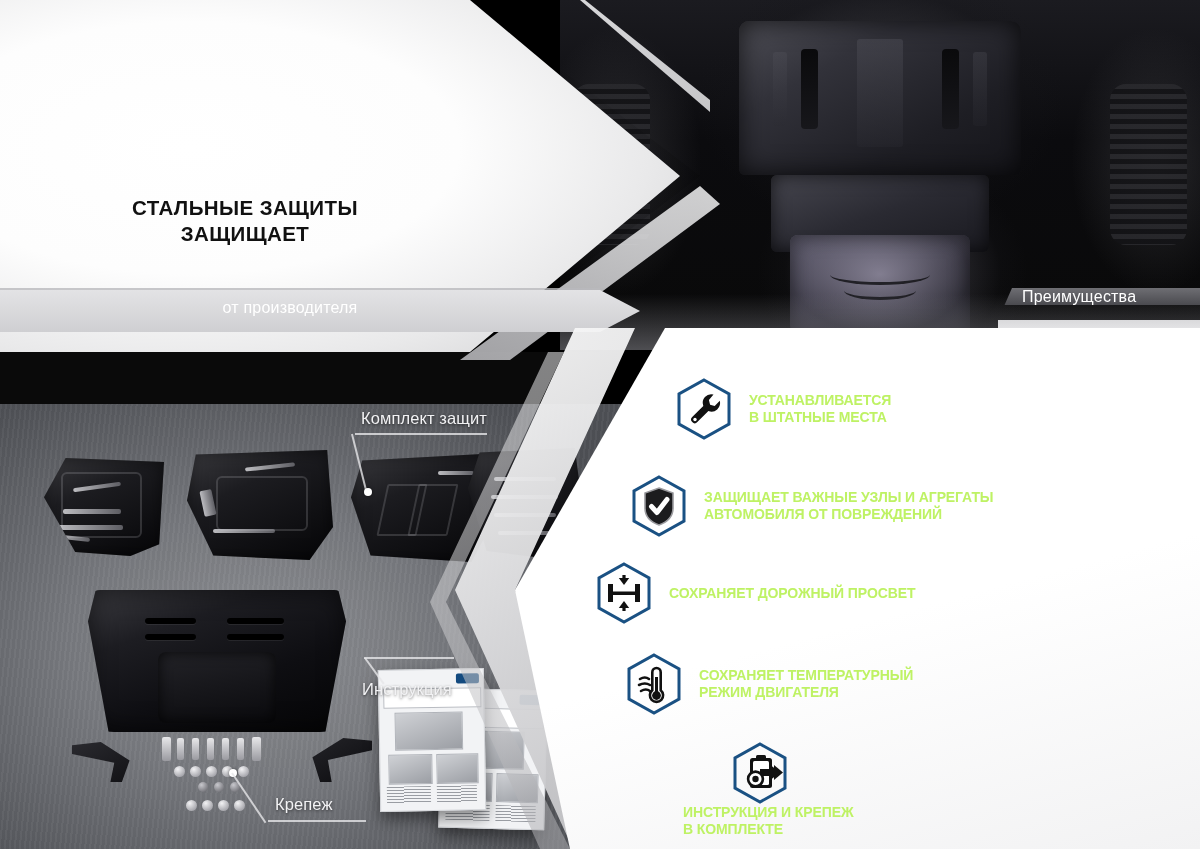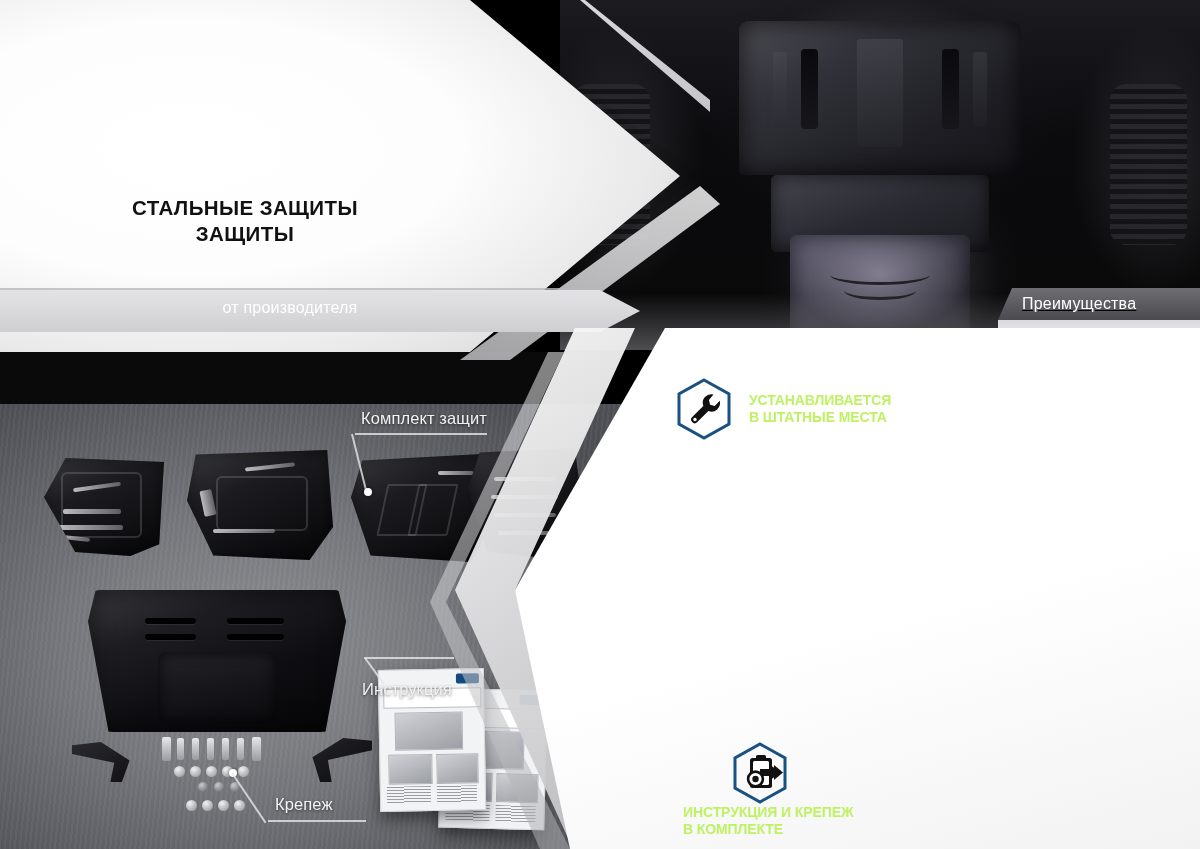--- a/index.html
+++ b/index.html
@@ -217,24 +217,24 @@
   }
 
   
   .callout{position:absolute;color:#f2f2f4;font-size:16.5px;letter-spacing:.1px;
     text-shadow:0 1px 3px rgba(0,0,0,.55);}
   .cline{position:absolute;background:#e6e6e8;opacity:.8;}
   .cdot{position:absolute;width:8px;height:8px;border-radius:50%;background:#fff;box-shadow:0 0 3px rgba(0,0,0,.5);}
 
   
   #adv-tab{
-    left:998px;top:288px;width:202px;height:32px;
+    left:998px;top:288px;width:202px;height:17px;
     background:linear-gradient(180deg,#6e6e73,#4a4a4f);
     clip-path:polygon(14px 0, 202px 0, 202px 32px, 0 32px);
-    display:flex;align-items:center;text-decoration:underline;
+    display:flex;align-items:center;
   }
   #adv-tab span{color:#fff;font-size:16px;margin-left:24px;letter-spacing:.2px;}
   #adv-tab-under{left:998px;top:320px;width:202px;height:18px;background:linear-gradient(180deg,#d9d9db,#eeeef0);}
 </style>
 </head>
 <body>
 
 <div id="banner">
 
   <div class="layer" id="photo-top">
@@ -351,21 +351,21 @@
   </div>
 
   <div class="layer" id="header-arrow-3"></div>
   <div class="layer" id="header-white-shadow"></div>
   <div class="layer" id="header-arrow-2"></div>
   <div class="layer" id="header-white"></div>
 
 
   <div id="title">
     <div>СТАЛЬНЫЕ ЗАЩИТЫ</div>
-    <div>ЗАЩИТЫ</div>
+    <div>ЗАЩИЩАЕТ</div>
   </div>
 
   <div class="layer" id="header-strip-line"></div>
   <div class="layer" id="header-strip"></div>
   <div id="subtitle">от производителя</div>
 
   <div class="layer" id="adv-tab-under"></div>
   <div class="layer" id="adv-tab">
     <span>Преимущества</span>
   </div>
@@ -382,22 +382,68 @@
         <g fill="#111">
           <path d="M37.5 16.5a8.6 8.6 0 0 0-10.2 11.4L16.2 39a3.6 3.6 0 0 0 5.1 5.1l11.1-11.1a8.6 8.6 0 0 0 11.4-10.2l-5.1 5.1-4.6-1.2-1.2-4.6z"></path>
           <circle cx="19" cy="41.5" r="1.7" fill="#fff"></circle>
         </g>
       </svg>
     </span>
     <span class="ftext">УСТАНАВЛИВАЕТСЯ
 В ШТАТНЫЕ МЕСТА</span>
   </div>
 
-
-
+  <div class="feature" style="left:631px;top:475px;">
+    <span class="hexicon">
+      <svg viewBox="0 0 56 62" width="56" height="62">
+        <polygon points="28,2 53,16 53,46 28,60 3,46 3,16" fill="none" stroke="#1a5183" stroke-width="3"></polygon>
+        <path d="M28 13 L42 18 V33 C42 42 35 47.5 28 50 C21 47.5 14 42 14 33 V18 Z" fill="#1c1c1e" stroke="#9a9a9e" stroke-width="1.6"></path>
+        <path d="M20.5 31.5 L26 37.5 L36 24.5" fill="none" stroke="#fff" stroke-width="5" stroke-linecap="round" stroke-linejoin="round"></path>
+      </svg>
+    </span>
+    <span class="ftext">ЗАЩИЩАЕТ ВАЖНЫЕ УЗЛЫ И АГРЕГАТЫ
+АВТОМОБИЛЯ ОТ ПОВРЕЖДЕНИЙ</span>
+  </div>
+
+  <div class="feature" style="left:596px;top:562px;">
+    <span class="hexicon">
+      <svg viewBox="0 0 56 62" width="56" height="62">
+        <polygon points="28,2 53,16 53,46 28,60 3,46 3,16" fill="none" stroke="#1a5183" stroke-width="3"></polygon>
+        <g fill="#111">
+          <rect x="12" y="22" width="5" height="18"></rect>
+          <rect x="39" y="22" width="5" height="18"></rect>
+          <rect x="14" y="29.5" width="28" height="3.5"></rect>
+          <path d="M28 13 v8 M28 21 l-4.5-5 h9 z"></path>
+          <rect x="26.4" y="13" width="3.2" height="7"></rect>
+          <polygon points="28,23 22.8,16 33.2,16"></polygon>
+          <rect x="26.4" y="42" width="3.2" height="7"></rect>
+          <polygon points="28,39 22.8,46 33.2,46"></polygon>
+        </g>
+      </svg>
+    </span>
+    <span class="ftext">СОХРАНЯЕТ ДОРОЖНЫЙ ПРОСВЕТ</span>
+  </div>
+
+  <div class="feature" style="left:626px;top:653px;">
+    <span class="hexicon">
+      <svg viewBox="0 0 56 62" width="56" height="62">
+        <polygon points="28,2 53,16 53,46 28,60 3,46 3,16" fill="none" stroke="#1a5183" stroke-width="3"></polygon>
+        <g stroke="#111" fill="none" stroke-width="2.6" stroke-linecap="round">
+          <path d="M30.5 15 a4.2 4.2 0 0 1 4.2 4.2 v18 a6.6 6.6 0 1 1 -8.4 0 v-18 A4.2 4.2 0 0 1 30.5 15 z"></path>
+          <path d="M14 26 q5 -3 9 0"></path>
+          <path d="M13 32 q6 -3 11 0"></path>
+          <path d="M15 38 q5 -3 9 0"></path>
+        </g>
+        <rect x="29" y="24" width="3" height="18" fill="#111"></rect>
+        <circle cx="30.5" cy="42.5" r="4.4" fill="#111"></circle>
+      </svg>
+    </span>
+    <span class="ftext">СОХРАНЯЕТ ТЕМПЕРАТУРНЫЙ
+РЕЖИМ ДВИГАТЕЛЯ</span>
+  </div>
 
   <div class="feature" style="left:666px;top:742px;flex-direction:column;">
     <span class="hexicon">
       <svg viewBox="0 0 56 62" width="56" height="62">
         <polygon points="28,2 53,16 53,46 28,60 3,46 3,16" fill="none" stroke="#1a5183" stroke-width="3"></polygon>
         <g fill="#111">
           <rect x="18" y="16" width="22" height="30" rx="2.5"></rect>
           <rect x="24" y="13" width="10" height="5" rx="1.5"></rect>
           <rect x="30" y="27" width="14" height="7" fill="#111"></rect>
           <polygon points="42,23 51,30.5 42,38"></polygon>

